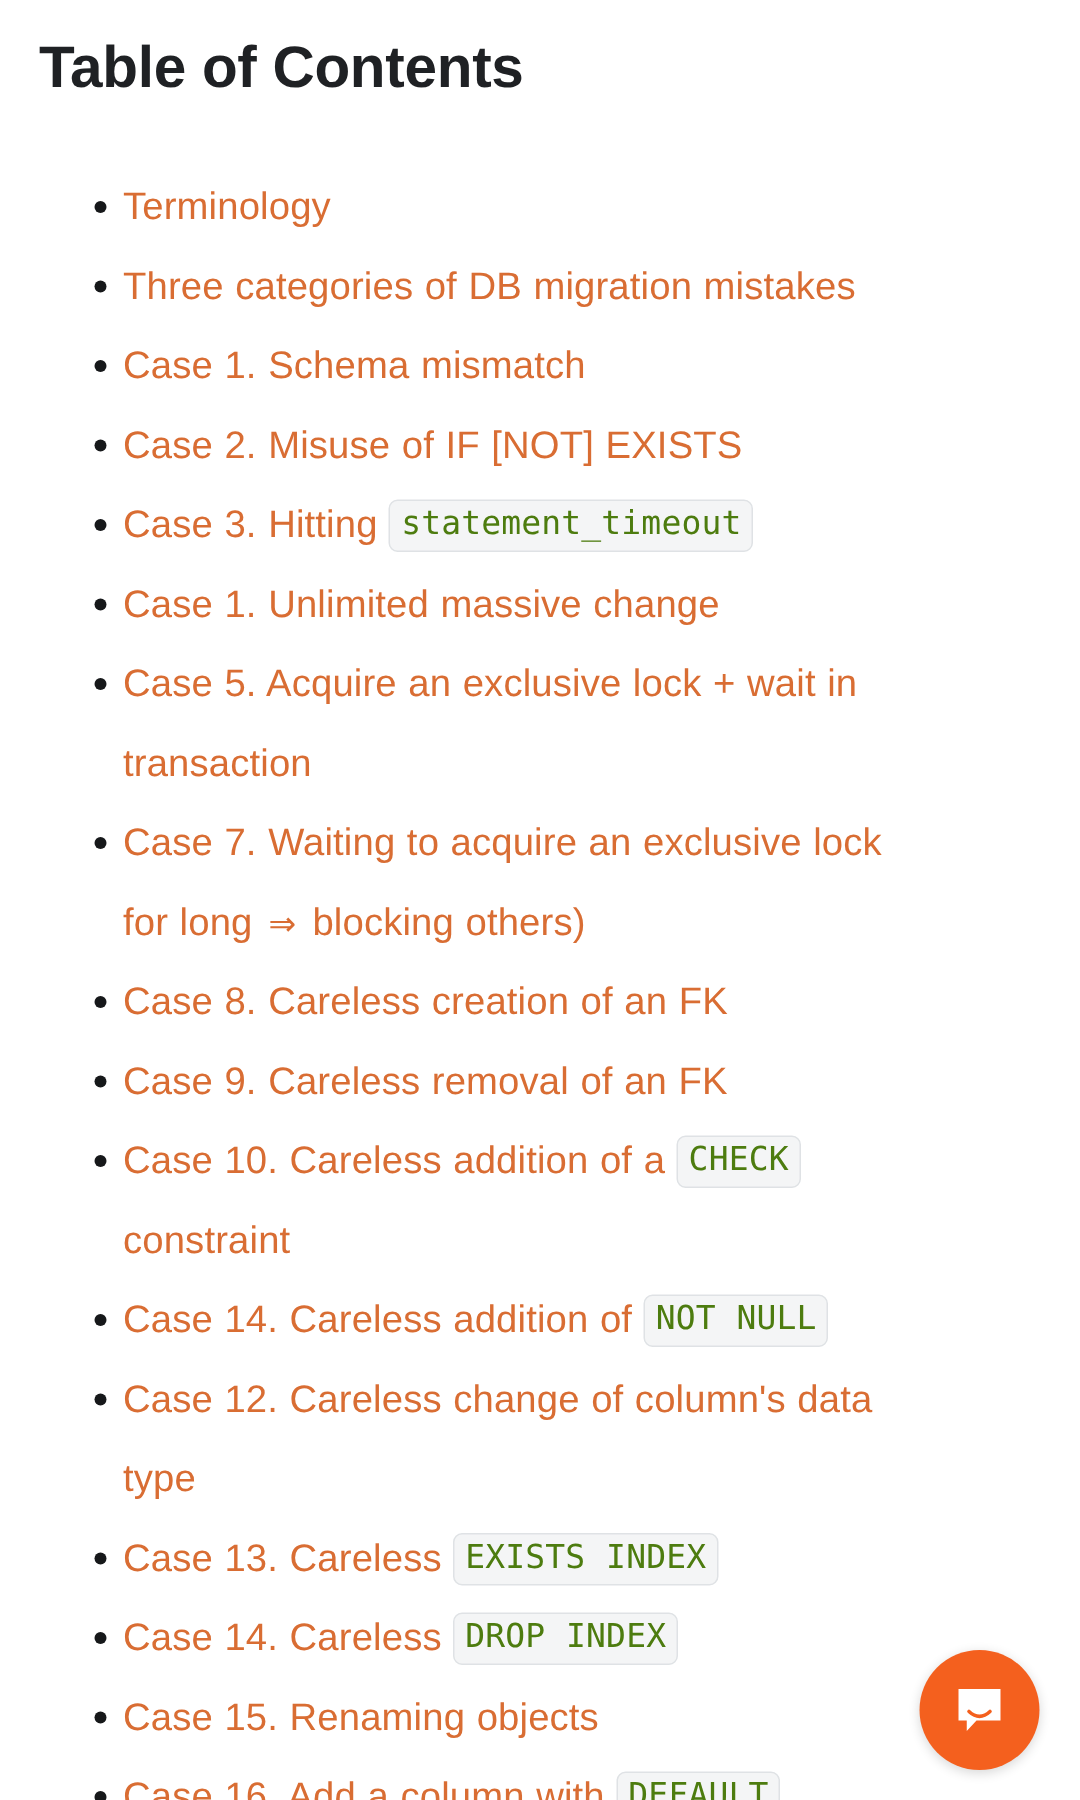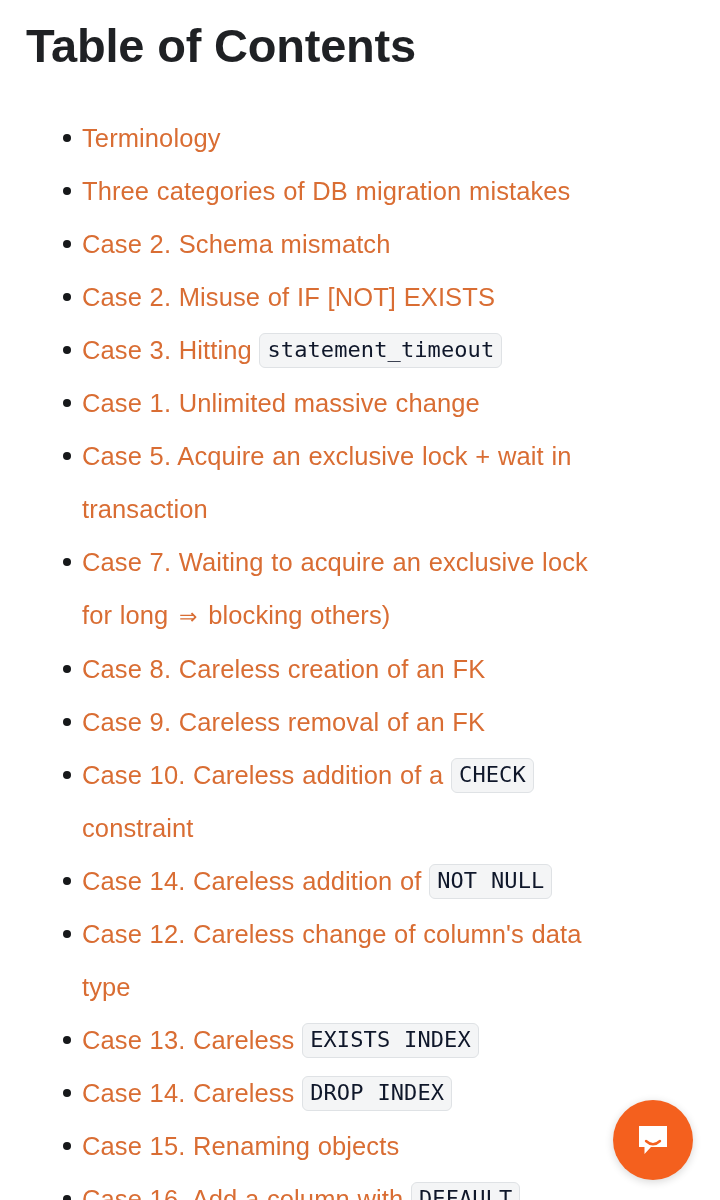--- a/index.html
+++ b/index.html
@@ -21,21 +21,21 @@
     inset: 0;
     background: #ffffff;
   }
 
   
   .toc-title {
     position: absolute;
     left: 26px;
     top: 22px;
     margin: 0;
-    font-size: 47px;
+    font-size: 39px;
     line-height: 48px;
     font-weight: 700;
     letter-spacing: -0.2px;
     color: #1f2124;
     font-family: "Liberation Sans", sans-serif;
   }
 
   
   .toc-list {
     position: absolute;
@@ -72,21 +72,21 @@
     color: #d96d33;
     text-decoration: none;
     letter-spacing: 0.1px;
     word-spacing: 0.5px;
   }
 
   .toc-link .code {
     font-family: "DejaVu Sans Mono", "Liberation Mono", monospace;
     font-size: 22px;
     line-height: 1;
-    color: #0f172a;
+    color: #4d7c0f;
     background: #f4f5f6;
     border: 1px solid #dfe2e5;
     border-radius: 6px;
     padding: 5px 7px 6px 7px;
     white-space: pre;
     display: inline-block;
     vertical-align: 2px;
   }
 
   .toc-link .arrow {
@@ -125,21 +125,21 @@
       <li class="toc-item">
         <span class="bullet"></span>
         <a class="toc-link" href="#"><span>Terminology</span></a>
       </li>
       <li class="toc-item">
         <span class="bullet"></span>
         <a class="toc-link" href="#"><span>Three categories of DB migration mistakes</span></a>
       </li>
       <li class="toc-item">
         <span class="bullet"></span>
-        <a class="toc-link" href="#"><span>Case 2. Schema mismatch</span></a>
+        <a class="toc-link" href="#"><span>Case 1. Schema mismatch</span></a>
       </li>
       <li class="toc-item">
         <span class="bullet"></span>
         <a class="toc-link" href="#"><span>Case 2. Misuse of IF [NOT] EXISTS</span></a>
       </li>
       <li class="toc-item">
         <span class="bullet"></span>
         <a class="toc-link" href="#"><span>Case 3. Hitting </span><code class="code">statement_timeout</code></a>
       </li>
       <li class="toc-item">

